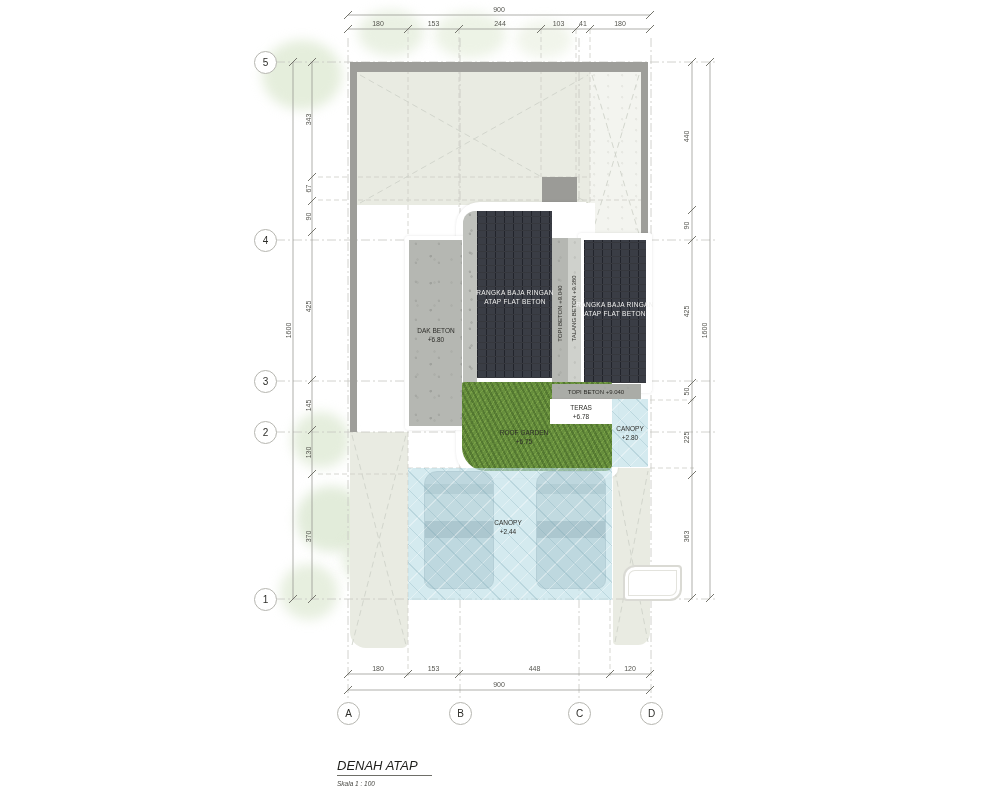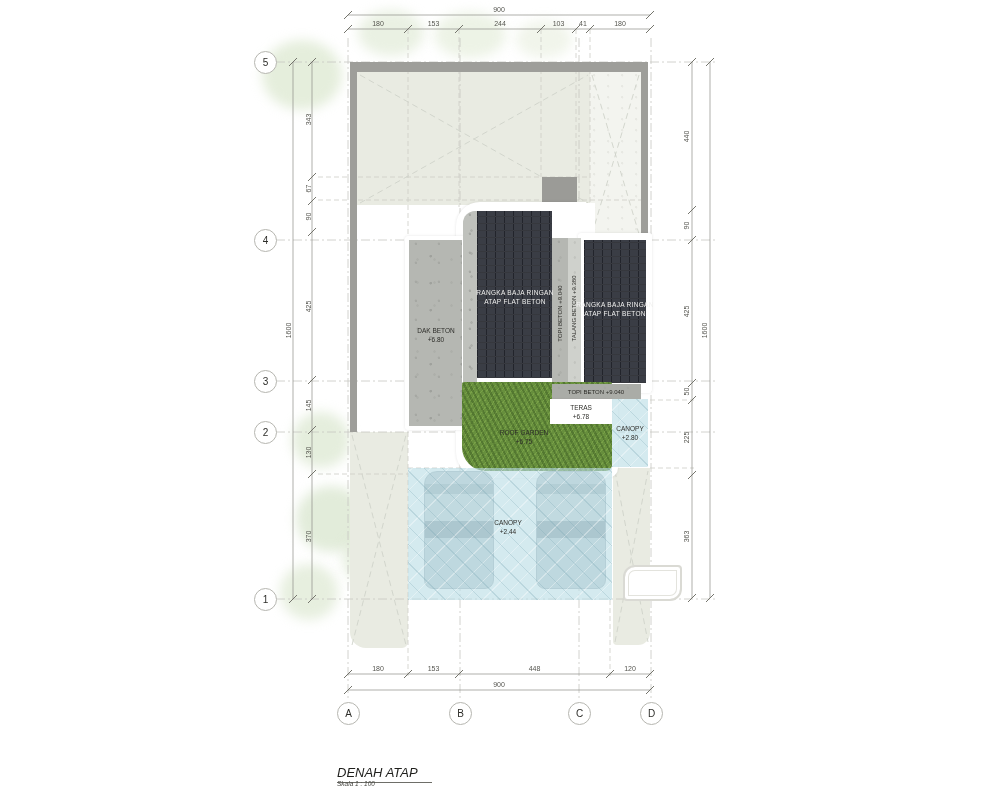--- a/index.html
+++ b/index.html
@@ -247,16 +247,16 @@
   </div>
   <div class="arealabel" style="left:600px;top:424px;width:60px;">
     <div>CANOPY</div>
     <div>+2.80</div>
   </div>
   <div class="arealabel" style="left:478px;top:518px;width:60px;">
     <div>CANOPY</div>
     <div>+2.44</div>
   </div>
 
-  <div class="title-main" style="left:337px;top:758px;margin-top:7px;">DENAH ATAP</div>
+  <div class="title-main" style="left:337px;top:758px;">DENAH ATAP</div>
   <div class="title-scale" style="left:337px;top:780px;">Skala 1 : 100</div>
 
 </div>
 
 </body></html>

